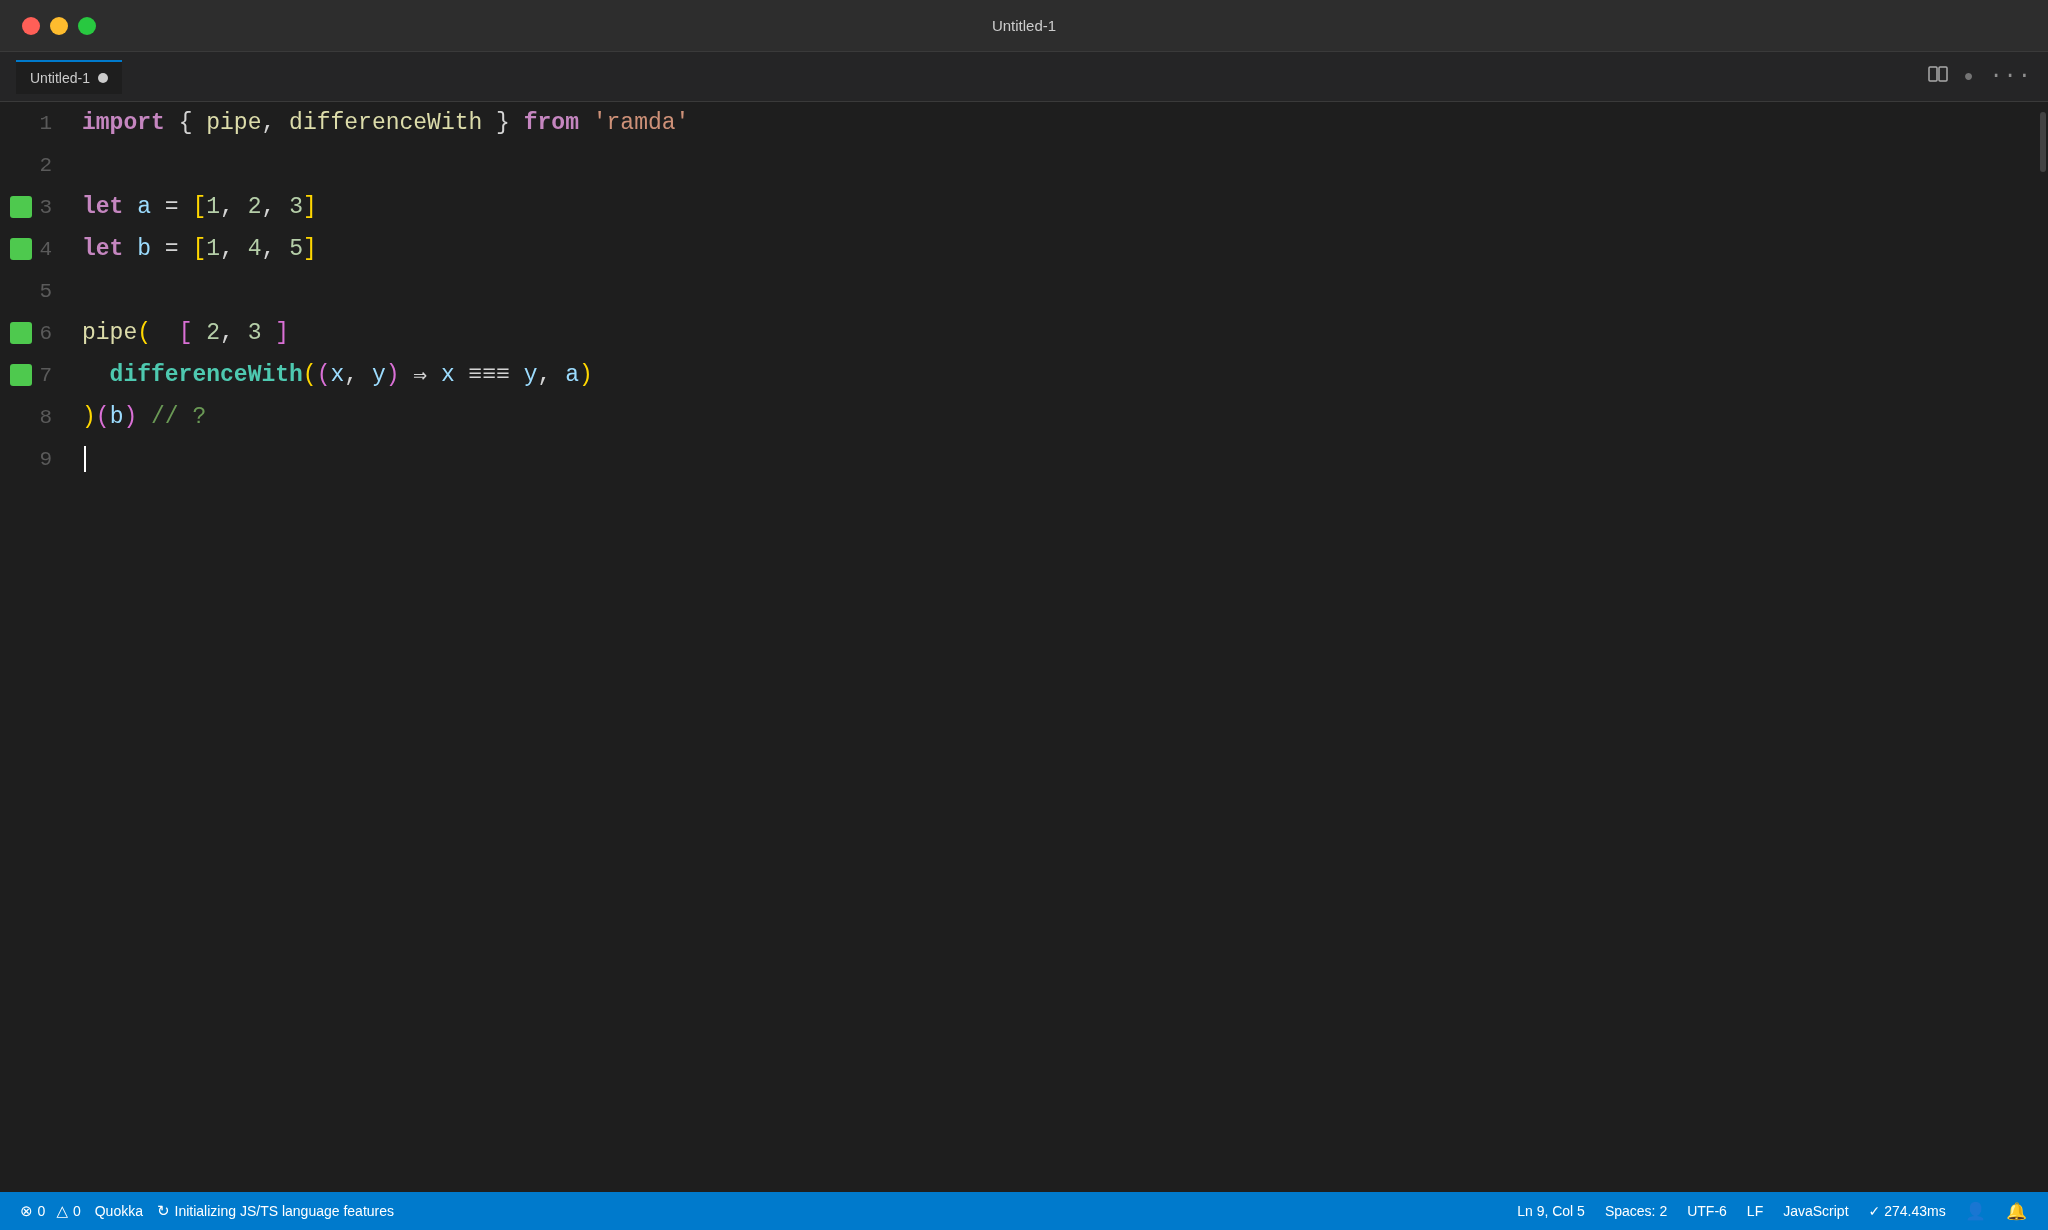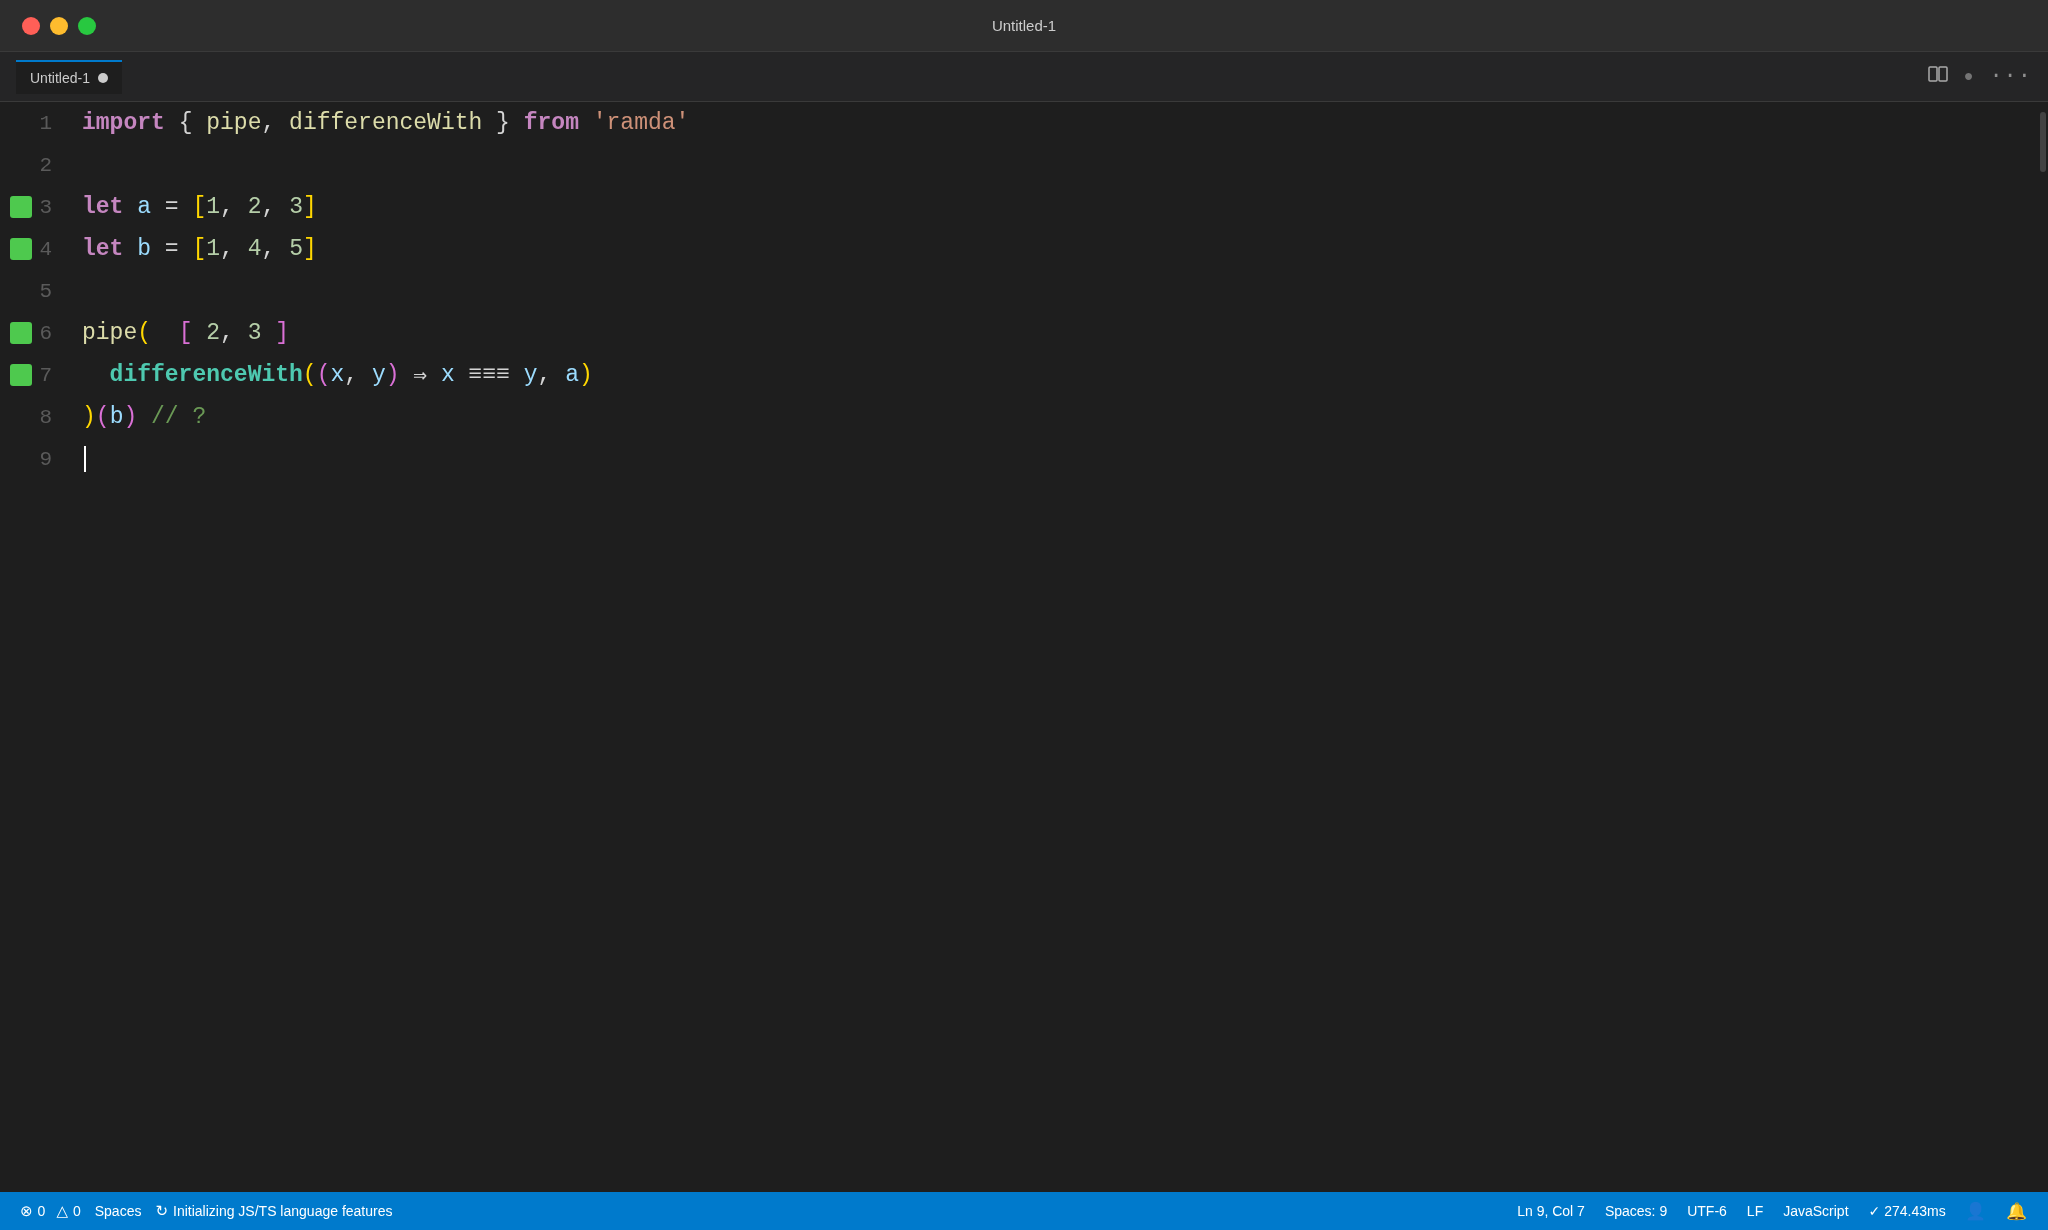--- a/index.html
+++ b/index.html
@@ -239,33 +239,33 @@
 
 <div class="statusbar">
   <div class="status-left">
     <div class="status-item">
       <span style="font-size:15px;">⊗</span>
       <span>0</span>
       <span style="font-size:15px; margin-left:6px;">△</span>
       <span>0</span>
     </div>
     <div class="status-item">
-      <span>Spaces</span>
+      <span>Quokka</span>
     </div>
     <div class="status-item">
       <span style="font-size:15px;">↻</span>
       <span>Initializing JS/TS language features</span>
     </div>
   </div>
   <div class="status-right">
     <div class="status-item">
-      <span>Ln 9, Col 7</span>
-    </div>
-    <div class="status-item">
-      <span>Spaces: 9</span>
+      <span>Ln 9, Col 5</span>
+    </div>
+    <div class="status-item">
+      <span>Spaces: 2</span>
     </div>
     <div class="status-item">
       <span>UTF-6</span>
     </div>
     <div class="status-item">
       <span>LF</span>
     </div>
     <div class="status-item">
       <span>JavaScript</span>
     </div>

